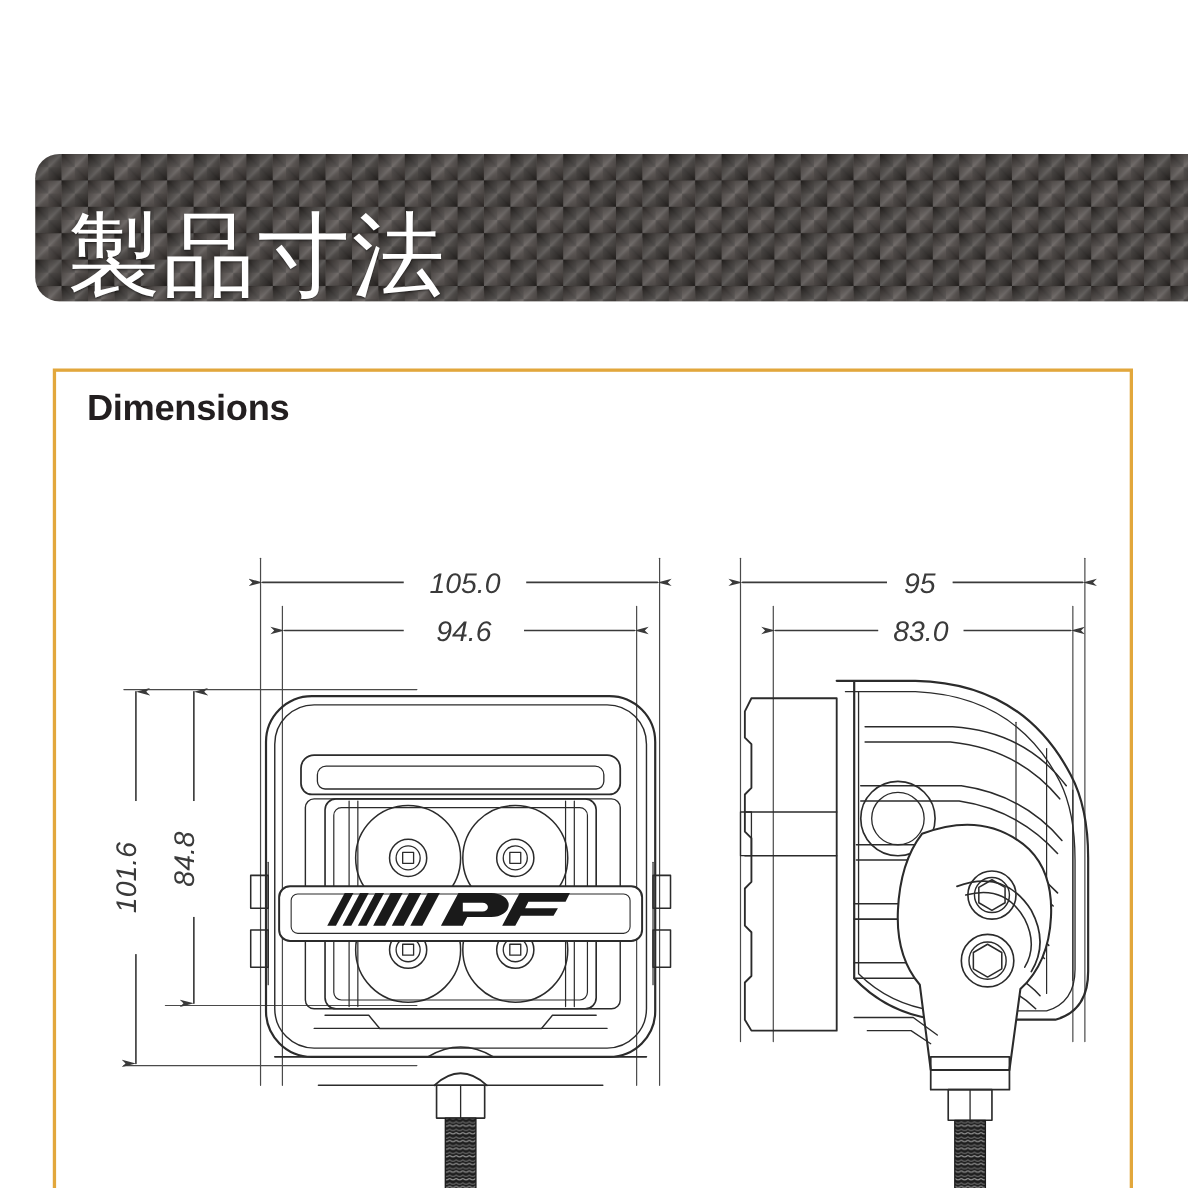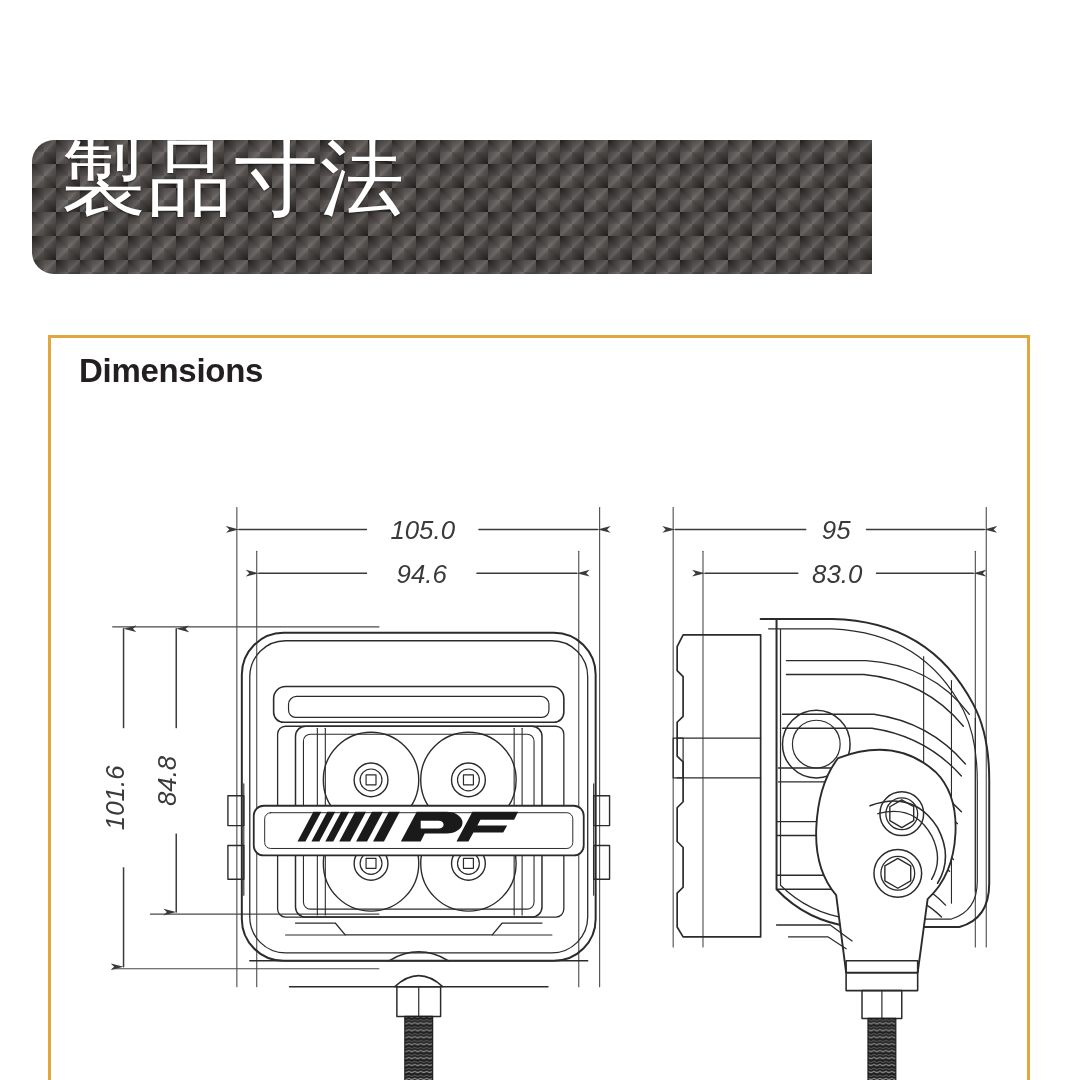--- a/index.html
+++ b/index.html
@@ -13,21 +13,21 @@
     overflow: hidden;
     font-family: "Liberation Sans", sans-serif;
     position: relative;
   }
 
   
   #banner {
     position: absolute;
     left: 32px;
     top: 140px;
-    width: 840px;
+    width: 1048px;
     height: 134px;
     border-radius: 22px 0 0 22px;
     overflow: hidden;
     background-color: #3b3532;
     background-image:
       linear-gradient(135deg,
         rgba(255,255,255,0.00) 0%,
         rgba(255,255,255,0.20) 42%,
         rgba(255,255,255,0.26) 50%,
         rgba(255,255,255,0.16) 58%,
@@ -37,21 +37,21 @@
         rgba(0,0,0,0.30) 45%,
         rgba(0,0,0,0.38) 50%,
         rgba(0,0,0,0.28) 56%,
         rgba(0,0,0,0.00) 100%),
       repeating-conic-gradient(
         #423b38 0% 25%,
         #332e2b 0% 50%);
     background-size: 24px 24px, 24px 24px, 48px 48px;
     background-position: 0 0, 12px 12px, 0 0;
     display: flex;
-    align-items: flex-start;
+    align-items: flex-end;
   }
   #banner-title {
     color: #ffffff;
     font-size: 84px;
     line-height: 1;
     font-weight: 400;
     letter-spacing: 2px;
     margin-left: 30px;
     margin-top: -4px;
     text-shadow: 0 1px 2px rgba(0,0,0,0.55);

